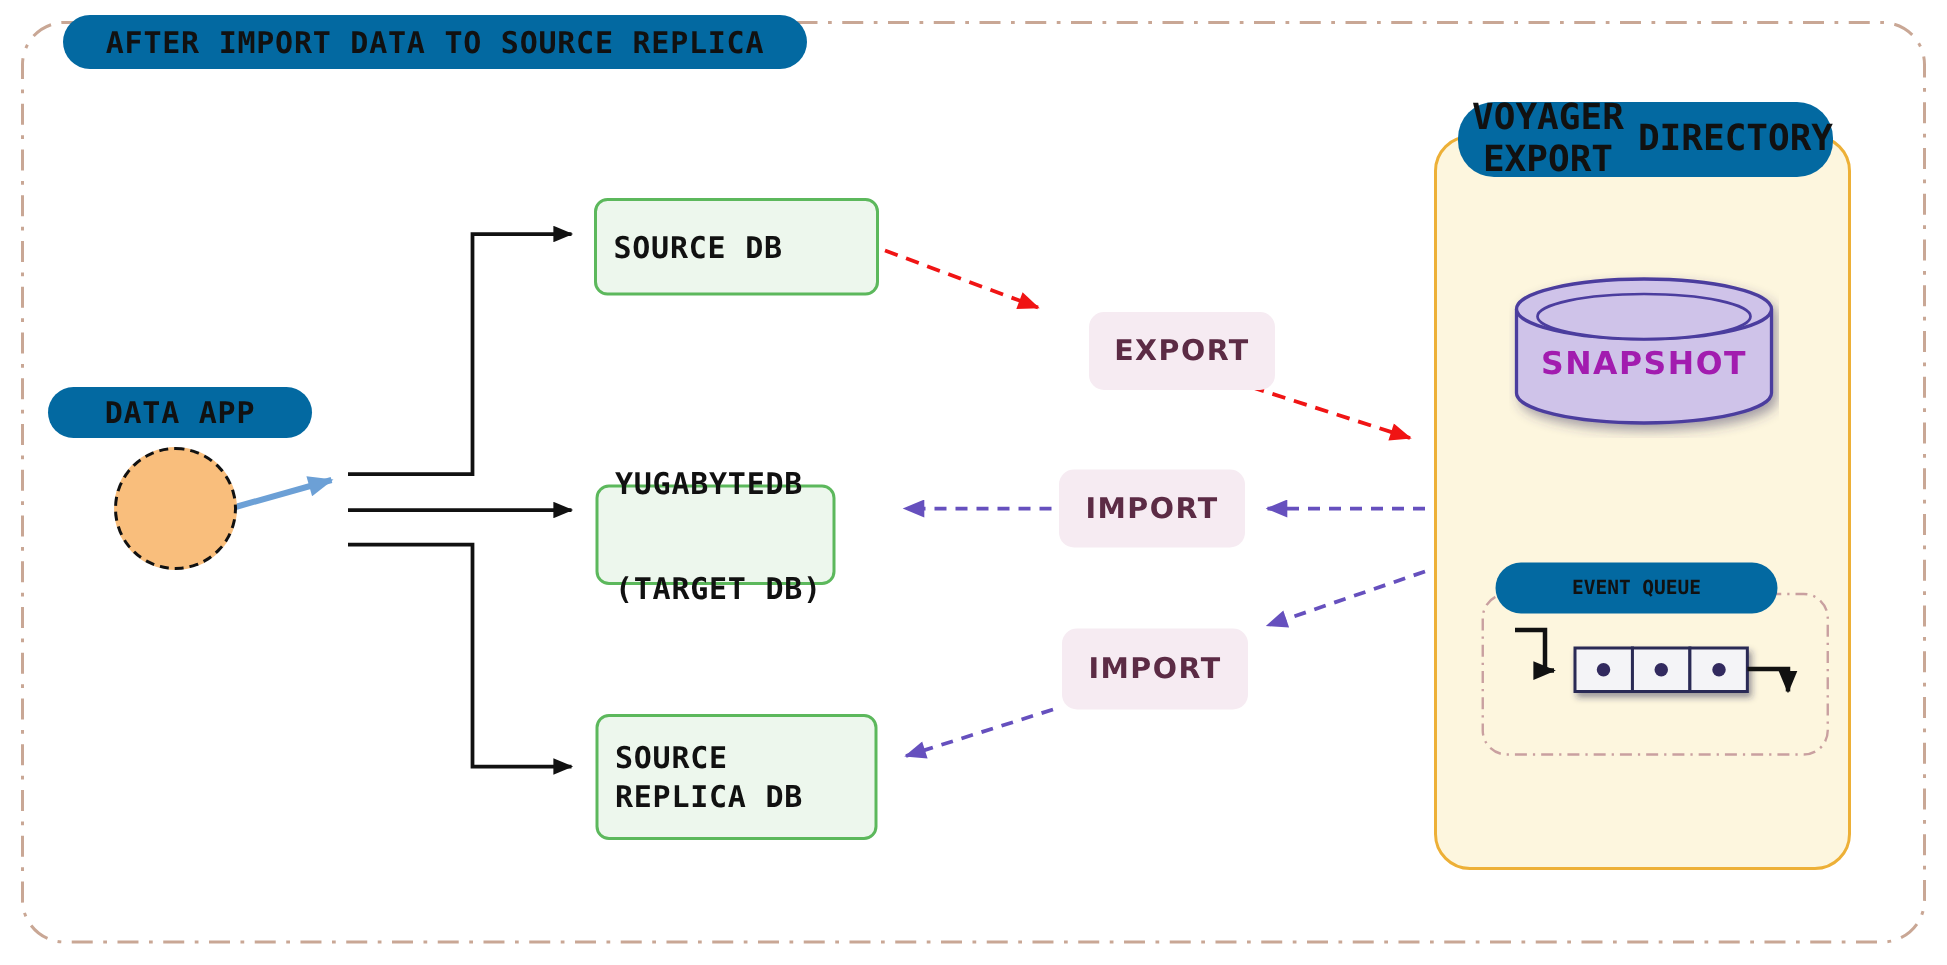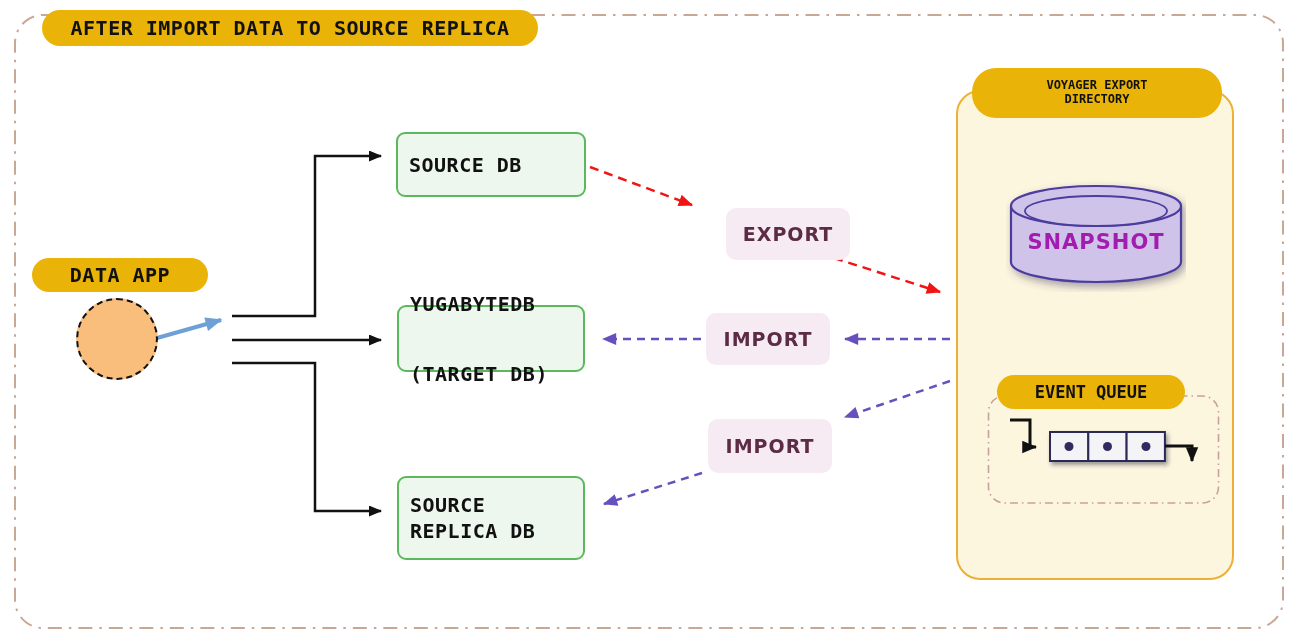--- a/index.html
+++ b/index.html
@@ -2,41 +2,41 @@
 <html><head>
 <meta charset="utf-8">
 <style>
   html,body{margin:0;padding:0;background:#ffffff;}
   .stage{
     position:relative;width:1298px;height:643px;background:#ffffff;
     font-family:"DejaVu Sans Mono", monospace;overflow:hidden;
   }
   .overlay{position:absolute;left:0;top:0;width:1298px;height:643px;}
   .pill{
-    position:absolute;background:#eab308;border-radius:22px;
+    position:absolute;background:#0369a1;border-radius:22px;
     display:flex;align-items:center;justify-content:center;
     font-weight:bold;color:#111;text-align:center;
   }
   .title-pill{left:42px;top:10px;width:496px;height:36px;font-size:20px;letter-spacing:.5px;}
   .userapp-pill{left:32px;top:258px;width:176px;height:34px;font-size:20px;letter-spacing:.5px;}
-  .voyager-pill{left:14px;top:-24px;width:250px;height:50px;font-size:12px;line-height:1.15;border-radius:24px;flex-direction:column;}
-  .queue-pill{left:39px;top:283px;width:188px;height:34px;font-size:17px;}
+  .voyager-pill{left:14px;top:-24px;width:250px;height:50px;font-size:24px;line-height:1.15;border-radius:24px;flex-direction:row;}
+  .queue-pill{left:39px;top:283px;width:188px;height:34px;font-size:13px;}
   .user-circle{
     position:absolute;left:76px;top:298px;width:82px;height:82px;border-radius:50%;
     background:#F9BE7C;border:2.5px dashed #111;box-sizing:border-box;
   }
   .node{
     position:absolute;background:#EDF7ED;border:2px solid #5CB85C;border-radius:9px;
     display:flex;flex-direction:column;justify-content:center;
     font-weight:bold;font-size:20px;color:#111;line-height:1.3;box-sizing:border-box;
     letter-spacing:.5px;
     padding-left:11px;
   }
   .node-source{left:396px;top:132px;width:190px;height:65px;}
-  .node-target{left:397px;top:305px;width:188px;height:67px;gap:44px;}
+  .node-target{left:397px;top:323px;width:160px;height:67px;gap:44px;}
   .node-replica{left:397px;top:476px;width:188px;height:84px;}
   .flow-label{
     position:absolute;background:#F6EBF2;border-radius:10px;
     display:flex;align-items:center;justify-content:center;
     font-family:"DejaVu Sans", sans-serif;font-weight:bold;font-size:19px;
     color:#5C2B45;letter-spacing:1px;
   }
   .flow-export{left:706px;top:208px;width:124px;height:52px;margin-left:20px;}
   .flow-import1{left:706px;top:313px;width:124px;height:52px;}
   .flow-import2{left:708px;top:419px;width:124px;height:54px;}

